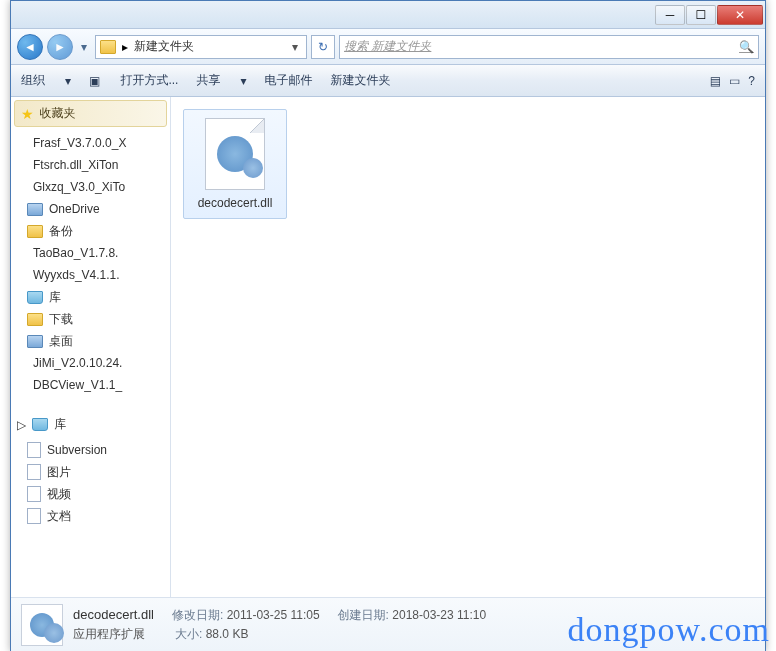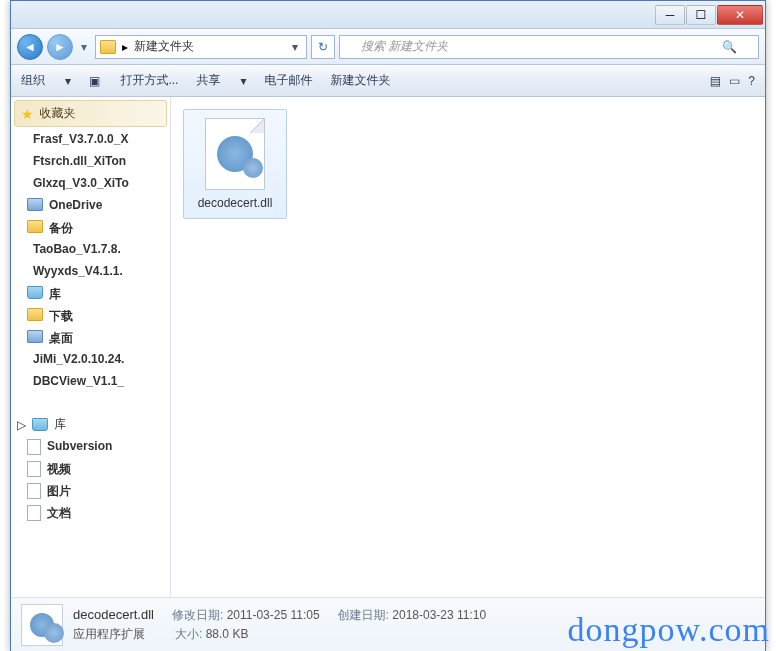--- a/index.html
+++ b/index.html
@@ -12,31 +12,31 @@
     .winbtn.close { width: 46px; background: linear-gradient(#e97e78,#cb3b2f); color:#fff; }
     .navbar { height: 36px; background: linear-gradient(to bottom, #f7fbff, #e5eef8); display: flex; align-items: center; padding: 0 6px; gap: 4px; border-bottom: 1px solid #b5c7de; }
     .navbtn { width: 26px; height: 26px; border-radius: 50%; background: radial-gradient(circle at 30% 30%, #6fb9ee, #2a78c9); border: 1px solid #3173b8; display:flex;align-items:center;justify-content:center; color:#fff; cursor:pointer; }
     .navbtn.fwd { opacity: 0.7; }
     .navdrop { width: 14px; height: 26px; display:flex;align-items:center;justify-content:center;color:#4a6a8f;cursor:pointer; }
     .addressbar { flex: 1; height: 24px; background: #fff; border: 1px solid #a0b5d0; display: flex; align-items: center; padding: 0 4px; gap: 6px; }
     .folder-icon-sm { width: 16px; height: 14px; background: linear-gradient(#fce088,#f0c248); border-radius: 1px; border:1px solid #d4a82c; }
     .addr-text { flex:1; color:#333; }
     .addr-drop { color:#555; padding:0 4px; cursor:pointer; }
     .refresh { width: 24px; height: 24px; background:#fff; border:1px solid #a0b5d0; display:flex;align-items:center;justify-content:center; color:#3a6cb0; cursor:pointer; }
-    .searchbox { width: 420px; height: 24px; background:#fff; border:1px solid #a0b5d0; display:flex;align-items:center; padding:0 21px; color:#999; }
+    .searchbox { width: 420px; height: 24px; background:#fff; border:1px solid #a0b5d0; display:flex;align-items:center; padding:0 4px; color:#999;text-decoration:underline; }
     .searchbox span:first-child { flex:1; font-style: italic; }
     .toolbar { height: 32px; background: linear-gradient(to bottom, #f9fbfd, #e6edf6, #dde7f2); display:flex; align-items:center; padding: 0 10px; gap: 18px; border-bottom:1px solid #b5c7de; color:#2c3e59; }
     .toolbar .tb-item { cursor:pointer; display:flex; align-items:center; gap:20px; }
     .toolbar .right { margin-left:auto; display:flex; gap:8px; }
     .body { display:flex; height: 500px; }
     .sidebar { width: 160px; border-right: 1px solid #d9e2ee; overflow:hidden; background:#fff; }
     .sb-header { background: linear-gradient(to right, #f3e9c9, #faf6e8); border:1px solid #e3d49b; border-radius:3px; margin:3px; padding:4px 6px; display:flex;align-items:center;gap:6px; font-weight:normal; color:#4a3e1a; }
     .star { color:#f5c518; font-size:14px; }
     .sb-list { padding: 2px 0; }
-    .sb-item { height: 22px; display:flex; padding-left: 16px; gap:6px; cursor:pointer; white-space:nowrap; overflow:hidden; color:#333;font-weight:bold; }
+    .sb-item { height: 22px; display:flex; align-items:center; padding-left: 16px; gap:6px; cursor:pointer; white-space:nowrap; overflow:hidden; color:#333; }
     .fldr { width:16px;height:13px;background:linear-gradient(#fce088,#f0c248);border:1px solid #d4a82c;border-radius:1px; }
     .drv { width:16px;height:13px;background:linear-gradient(#b8d4f0,#7aa8d8);border:1px solid #5a88b8;border-radius:1px; }
     .lib { width:16px;height:13px;background:linear-gradient(#a8d8f0,#70b8e0);border:1px solid #4898c8;border-radius:1px 1px 3px 3px; }
     .doc { width:14px;height:16px;background:#fff;border:1px solid #a0b0c8; }
     .sb-section { margin-top:14px; }
     .sb-sec-head { display:flex;align-items:center;gap:6px;padding:4px 6px;color:#333;cursor:pointer; }
     .content { flex:1; background:#fff; padding:12px; position:relative; }
     .file-tile { width:104px; display:flex; flex-direction:column; align-items:center; padding:8px 4px; border:1px solid #b8d0ec; background:linear-gradient(#f2f8ff,#e4f0ff); border-radius:2px; cursor:pointer; }
     .dll-icon { width:60px; height:72px; background:#fff; border:1px solid #c0c8d4; position:relative; display:flex;align-items:center;justify-content:center; }
     .dll-icon::before { content:''; position:absolute; top:0;right:0;width:14px;height:14px;background:linear-gradient(135deg,transparent 48%,#c0c8d4 50%,#e8ecf2 52%); }
@@ -162,25 +162,25 @@
           <div class="lib"></div>
           <span>库</span>
         </div>
         <div class="sb-list" id="lib-list">
             <div class="sb-item">
               <div class="doc"></div>
               <span>Subversion</span>
             </div>
             <div class="sb-item">
               <div class="doc"></div>
+              <span>图片</span>
+            </div>
+            <div class="sb-item">
+              <div class="doc"></div>
               <span>视频</span>
-            </div>
-            <div class="sb-item">
-              <div class="doc"></div>
-              <span>图片</span>
             </div>
             <div class="sb-item">
               <div class="doc"></div>
               <span>文档</span>
             </div>
           </div>
       </div>
     </div>
 
     <div class="content">

